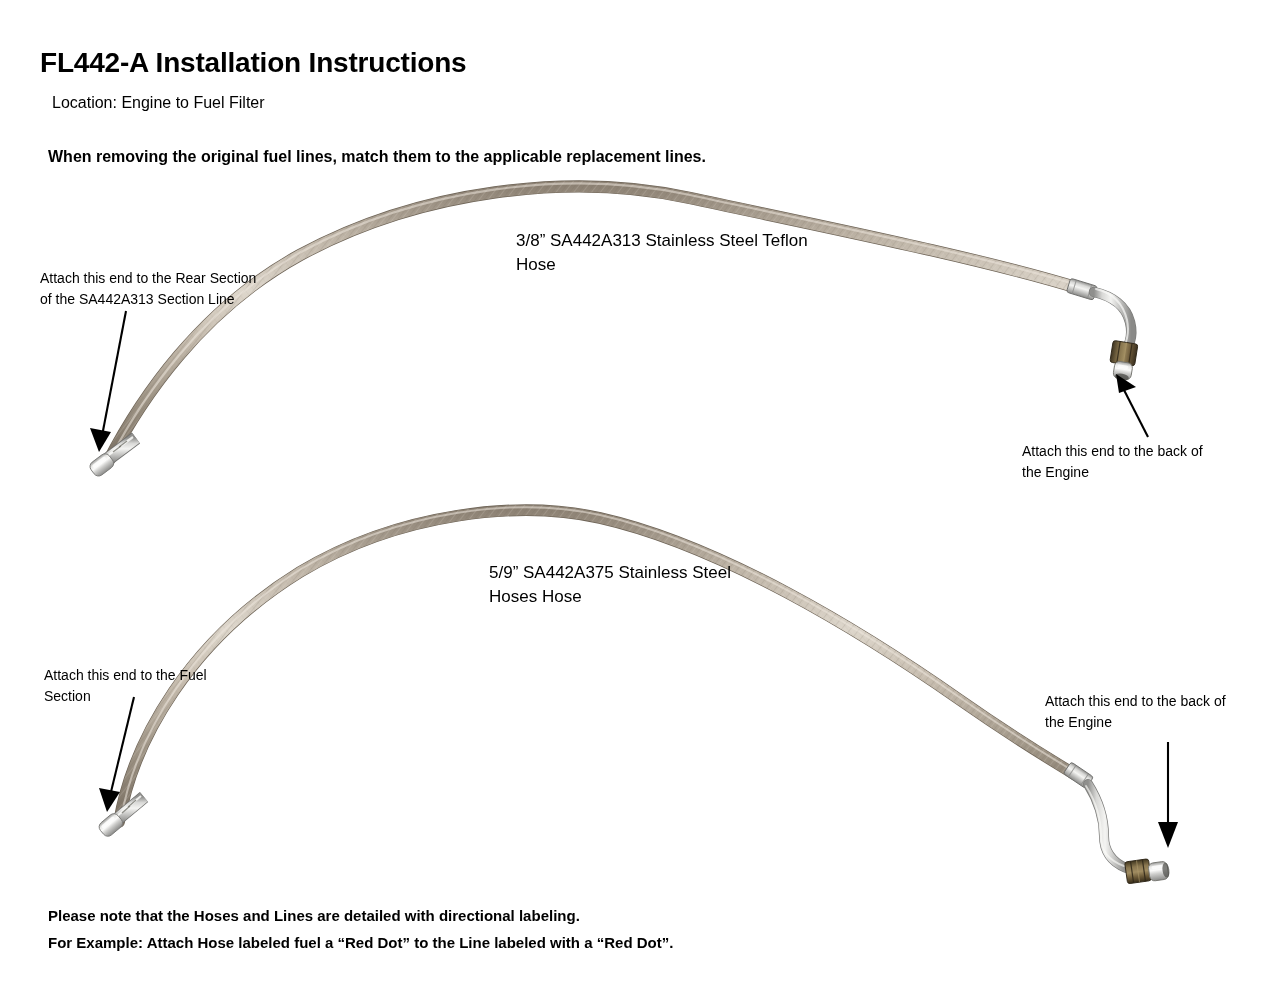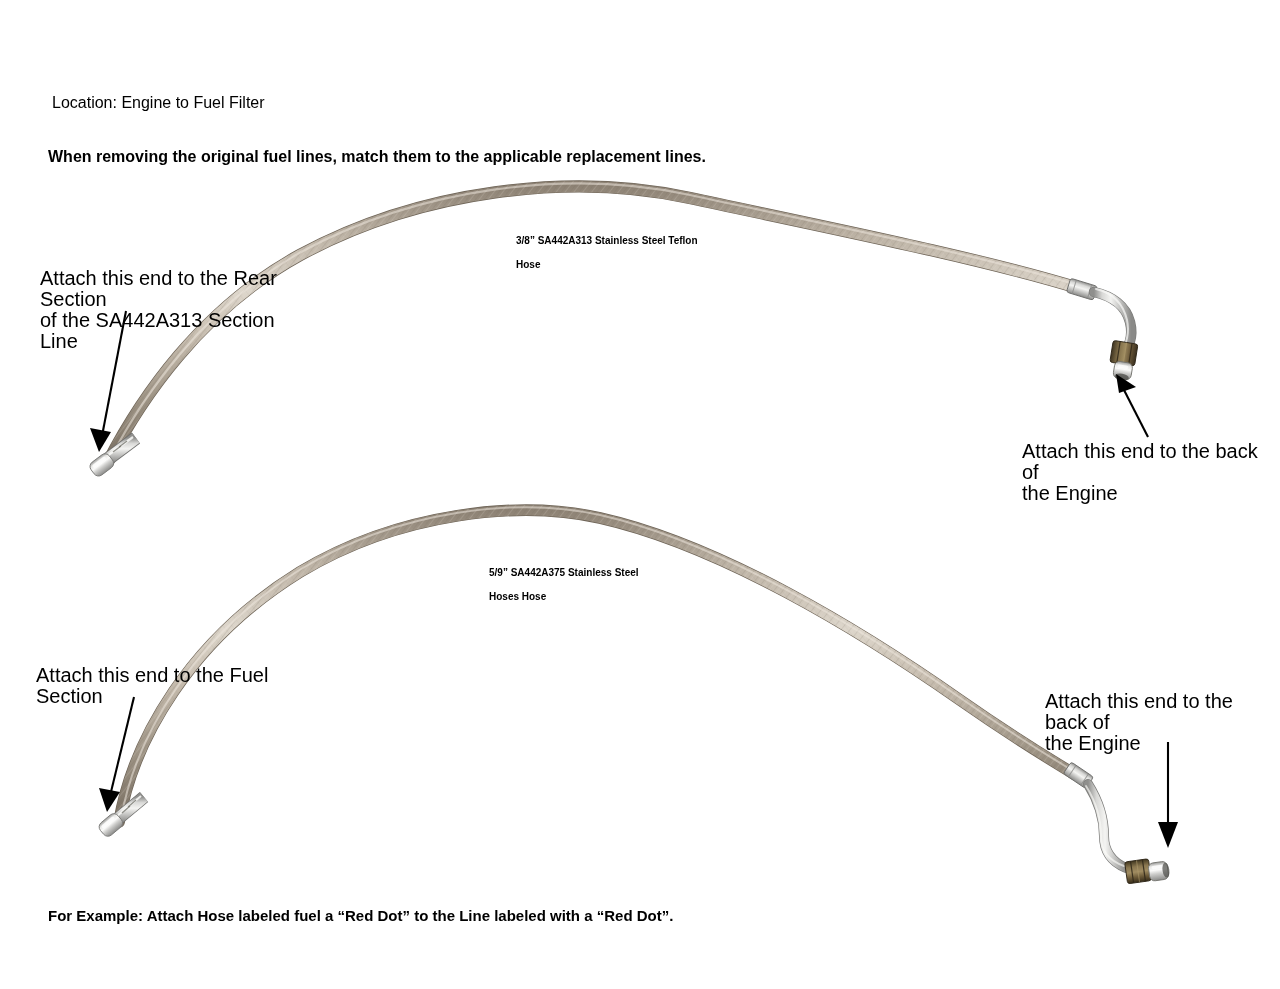--- a/index.html
+++ b/index.html
@@ -28,40 +28,40 @@
     font-size:16px; font-weight:normal;
     white-space:nowrap;
   }
   .intro {
     position:absolute; left:48px; top:148px;
     font-size:16px; font-weight:bold;
     white-space:nowrap;
   }
   .callout {
     position:absolute;
-    font-size:20px;
+    font-size:14px;
     line-height:21px;
     font-weight:normal;
   }
   .hose-label {
     position:absolute;
-    font-size:10px;
+    font-size:17px;
     line-height:24px;
-    font-weight:bold;
+    font-weight:normal;
   }
   .footer {
     position:absolute; left:48px; top:902px;
     font-size:15px; font-weight:bold; line-height:27px;
   }
   .footer div { white-space:nowrap; }
 
   
   #callout-top-left    { left:40px;  top:268px; width:270px; }
   #callout-top-right   { left:1022px; top:441px; width:250px; }
-  #callout-bot-left    { left:36px;  top:665px; width:240px; }
+  #callout-bot-left    { left:44px;  top:665px; width:240px; }
   #callout-bot-right   { left:1045px; top:691px; width:235px; }
 
   #label-top  { left:516px; top:229px; width:300px; }
   #label-bot  { left:489px; top:561px; width:270px; }
 
   
   #artwork {
     position:absolute; left:0; top:0;
     width:1280px; height:989px;
     pointer-events:none;
@@ -257,20 +257,21 @@
         <polygon points="107,812 99,788 120,792" fill="#000"></polygon>
       </g>
 
       <g>
         <line x1="1168" y1="742" x2="1168" y2="828" stroke="#000" stroke-width="2.1"></line>
         <polygon points="1168,848 1158,822 1178,822" fill="#000"></polygon>
       </g>
     </g>
   </svg>
 
+  <h1 class="title">FL442-A Installation Instructions</h1>
   <h2 class="subtitle">Location: Engine to Fuel Filter</h2>
   <p class="intro">When removing the original fuel lines, match them to the applicable replacement lines.</p>
 
   <div class="hose-label" id="label-top">
     <div>3/8” SA442A313 Stainless Steel Teflon</div>
     <div>Hose</div>
   </div>
 
   <div class="callout" id="callout-top-left">
     <div>Attach this end to the Rear Section</div>
@@ -289,16 +290,17 @@
   <div class="callout" id="callout-bot-left">
     <div>Attach this end to the Fuel</div>
     <div>Section</div>
   </div>
   <div class="callout" id="callout-bot-right">
     <div>Attach this end to the back of</div>
     <div>the Engine</div>
   </div>
 
   <div class="footer">
+    <div>Please note that the Hoses and Lines are detailed with directional labeling.</div>
     <div>For Example: Attach Hose labeled fuel a “Red Dot” to the Line labeled with a “Red Dot”.</div>
   </div>
 
 </div>
 
 </body></html>

